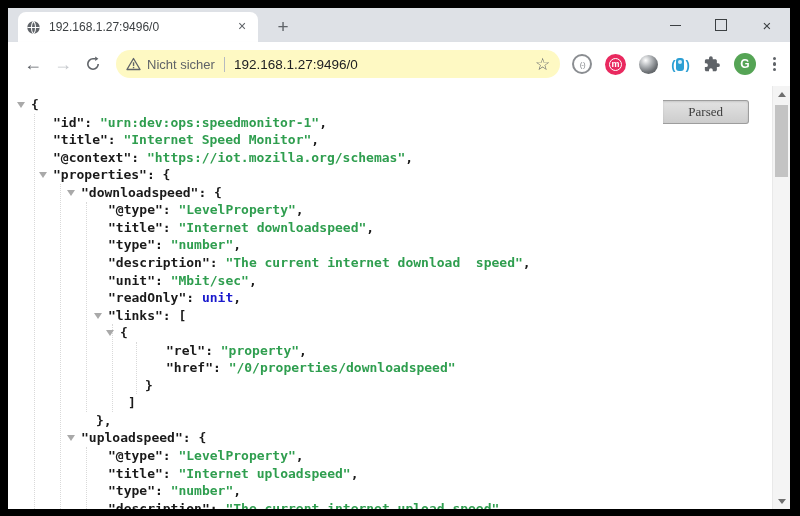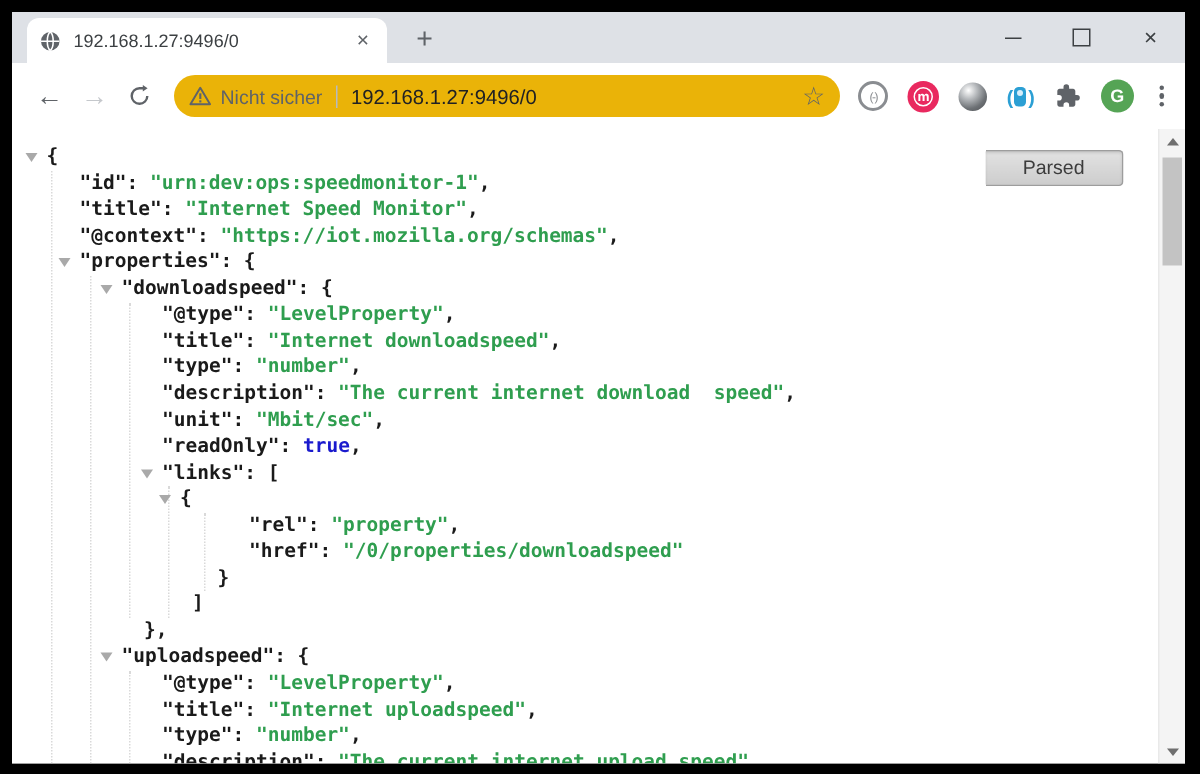--- a/index.html
+++ b/index.html
@@ -20,21 +20,21 @@
   .wc-min i{display:block;width:11px;height:0;border-top:1.4px solid #3c4043;}
   .wc-max i{display:block;width:10px;height:10px;border:1.3px solid #3c4043;}
   .wc-close{font-size:15px;}
 
   
   .toolbar{position:relative;height:44px;background:#fff;display:flex;align-items:center;
            padding:0 10px;box-sizing:border-box;box-shadow:0 1px 2px rgba(0,0,0,.10);}
   .navbtn{width:30px;height:30px;display:flex;align-items:center;justify-content:center;
           font-size:18px;color:#5f6368;flex:0 0 auto;}
   .navbtn.disabled{color:#c5c8cc;}
-  .urlbar{flex:1 1 auto;height:28px;background:#eab308;border-radius:14px;display:flex;
+  .urlbar{flex:1 1 auto;height:28px;background:#fef9c3;border-radius:14px;display:flex;
           align-items:center;padding:0 10px;margin:0 6px 0 8px;min-width:0;}
   .warn-icon{flex:0 0 auto;margin-right:6px;display:flex;}
   .sec-text{font-size:13px;color:#5f6368;white-space:nowrap;}
   .url-sep{width:1px;height:15px;background:#b6bac0;margin:0 9px;flex:0 0 auto;}
   .url-text{font-size:13.5px;color:#202124;white-space:nowrap;flex:1;overflow:hidden;}
   .star{flex:0 0 auto;font-size:17px;color:#5f6368;margin-left:6px;}
   .exticons{display:flex;align-items:center;gap:13px;flex:0 0 auto;margin-left:6px;}
   .ext-circle{width:20px;height:20px;border-radius:50%;border:2px solid #8a8d91;box-sizing:border-box;
               display:flex;align-items:center;justify-content:center;font-size:8px;color:#8a8d91;letter-spacing:-1px;}
   .ext-pink{width:21px;height:21px;border-radius:50%;background:#e9295f;display:flex;align-items:center;
@@ -52,21 +52,21 @@
   .menudots{display:flex;flex-direction:column;gap:2.5px;padding:3px 4px;}
   .menudots i{width:3.2px;height:3.2px;border-radius:50%;background:#5f6368;}
 
   
   .content{position:absolute;left:0;top:78px;right:0;bottom:0;background:#fff;overflow:hidden;}
   .toggle{position:absolute;top:14px;right:41px;display:flex;z-index:5;}
   .tbtn{height:24px;line-height:22px;padding:0 25px;font-size:13px;color:#3c3c3c;box-sizing:border-box;
         border:1px solid #9d9d9d;background:linear-gradient(#fdfdfd,#eaeaea);}
   .tbtn.raw{border-radius:3px 0 0 3px;}
   .tbtn.parsed{border-radius:0 3px 3px 0;border-left:none;background:linear-gradient(#e2e2e2,#cdcdcd);
-               box-shadow:inset 0 1px 2px rgba(0,0,0,.12);}
+               box-shadow:inset 0 1px 2px rgba(0,0,0,.12);font-family:Liberation Serif, serif;}
 
   .jsonview{position:absolute;left:0;top:10px;right:17px;bottom:0;
             font-family:"DejaVu Sans Mono","Liberation Mono",monospace;font-size:13px;font-weight:700;}
   .jline{position:absolute;left:0;right:0;height:17px;white-space:pre;line-height:17px;}
   .jline .k{color:#1a1a1a;}
   .jline .p{color:#1a1a1a;}
   .jline .s{color:#2f9e4f;}
   .jline .b{color:#1a1acd;}
   .tri{position:absolute;top:6px;width:0;height:0;border-left:4.5px solid transparent;
        border-right:4.5px solid transparent;border-top:6px solid #a9a9a9;cursor:pointer;}
@@ -169,21 +169,21 @@
         <div class="jline" style="top: 17.55px; padding-left: 45px;"><span class="k">"id"</span><span class="p">: </span><span class="s">"urn:dev:ops:speedmonitor-1"</span><span class="p">,</span></div>
         <div class="jline" style="top: 35.1px; padding-left: 45px;"><span class="k">"title"</span><span class="p">: </span><span class="s">"Internet Speed Monitor"</span><span class="p">,</span></div>
         <div class="jline" style="top: 52.65px; padding-left: 45px;"><span class="k">"@context"</span><span class="p">: </span><span class="s">"https://iot.mozilla.org/schemas"</span><span class="p">,</span></div>
         <div class="jline" style="top: 70.2px; padding-left: 45px;"><span class="tri" style="left: 31px;"></span><span class="k">"properties"</span><span class="p">: {</span></div>
         <div class="jline" style="top: 87.75px; padding-left: 73px;"><span class="tri" style="left: 59px;"></span><span class="k">"downloadspeed"</span><span class="p">: {</span></div>
         <div class="jline" style="top: 105.3px; padding-left: 100px;"><span class="k">"@type"</span><span class="p">: </span><span class="s">"LevelProperty"</span><span class="p">,</span></div>
         <div class="jline" style="top: 122.85px; padding-left: 100px;"><span class="k">"title"</span><span class="p">: </span><span class="s">"Internet downloadspeed"</span><span class="p">,</span></div>
         <div class="jline" style="top: 140.4px; padding-left: 100px;"><span class="k">"type"</span><span class="p">: </span><span class="s">"number"</span><span class="p">,</span></div>
         <div class="jline" style="top: 157.95px; padding-left: 100px;"><span class="k">"description"</span><span class="p">: </span><span class="s">"The current internet download  speed"</span><span class="p">,</span></div>
         <div class="jline" style="top: 175.5px; padding-left: 100px;"><span class="k">"unit"</span><span class="p">: </span><span class="s">"Mbit/sec"</span><span class="p">,</span></div>
-        <div class="jline" style="top: 193.05px; padding-left: 100px;"><span class="k">"readOnly"</span><span class="p">: </span><span class="b">true</span><span class="p">,</span></div>
+        <div class="jline" style="top: 193.05px; padding-left: 100px;"><span class="k">"readOnly"</span><span class="p">: </span><span class="b">unit</span><span class="p">,</span></div>
         <div class="jline" style="top: 210.6px; padding-left: 100px;"><span class="tri" style="left: 86px;"></span><span class="k">"links"</span><span class="p">: [</span></div>
         <div class="jline" style="top: 228.15px; padding-left: 112px;"><span class="tri" style="left: 98px;"></span><span class="p">{</span></div>
         <div class="jline" style="top: 245.7px; padding-left: 158px;"><span class="k">"rel"</span><span class="p">: </span><span class="s">"property"</span><span class="p">,</span></div>
         <div class="jline" style="top: 263.25px; padding-left: 158px;"><span class="k">"href"</span><span class="p">: </span><span class="s">"/0/properties/downloadspeed"</span></div>
         <div class="jline" style="top: 280.8px; padding-left: 137px;"><span class="p">}</span></div>
         <div class="jline" style="top: 298.35px; padding-left: 120px;"><span class="p">]</span></div>
         <div class="jline" style="top: 315.9px; padding-left: 88px;"><span class="p">},</span></div>
         <div class="jline" style="top: 333.45px; padding-left: 73px;"><span class="tri" style="left: 59px;"></span><span class="k">"uploadspeed"</span><span class="p">: {</span></div>
         <div class="jline" style="top: 351px; padding-left: 100px;"><span class="k">"@type"</span><span class="p">: </span><span class="s">"LevelProperty"</span><span class="p">,</span></div>
         <div class="jline" style="top: 368.55px; padding-left: 100px;"><span class="k">"title"</span><span class="p">: </span><span class="s">"Internet uploadspeed"</span><span class="p">,</span></div>

